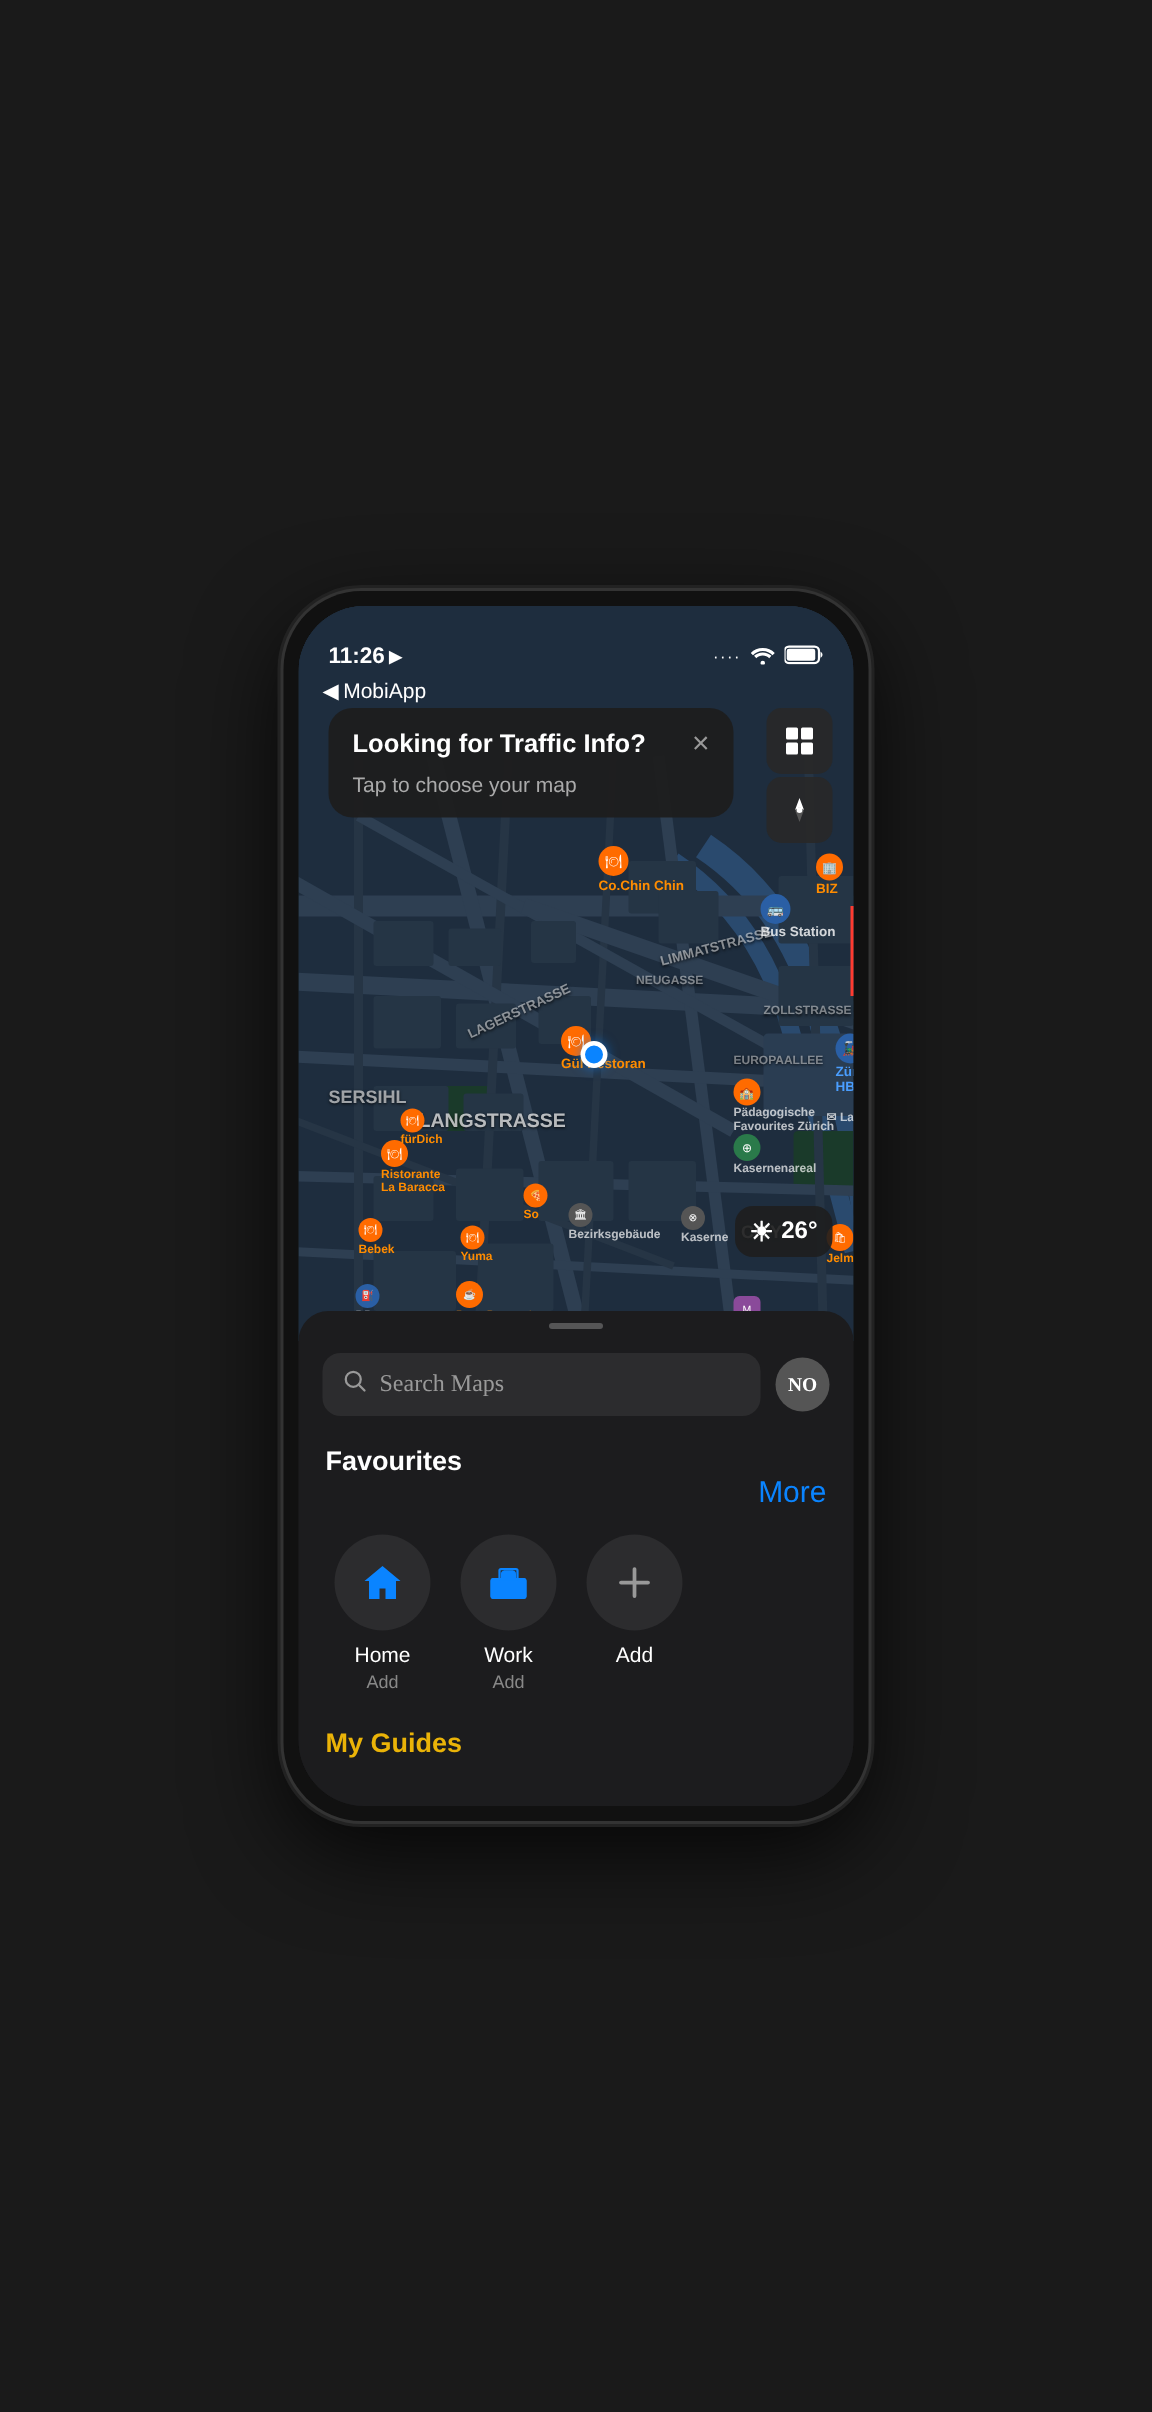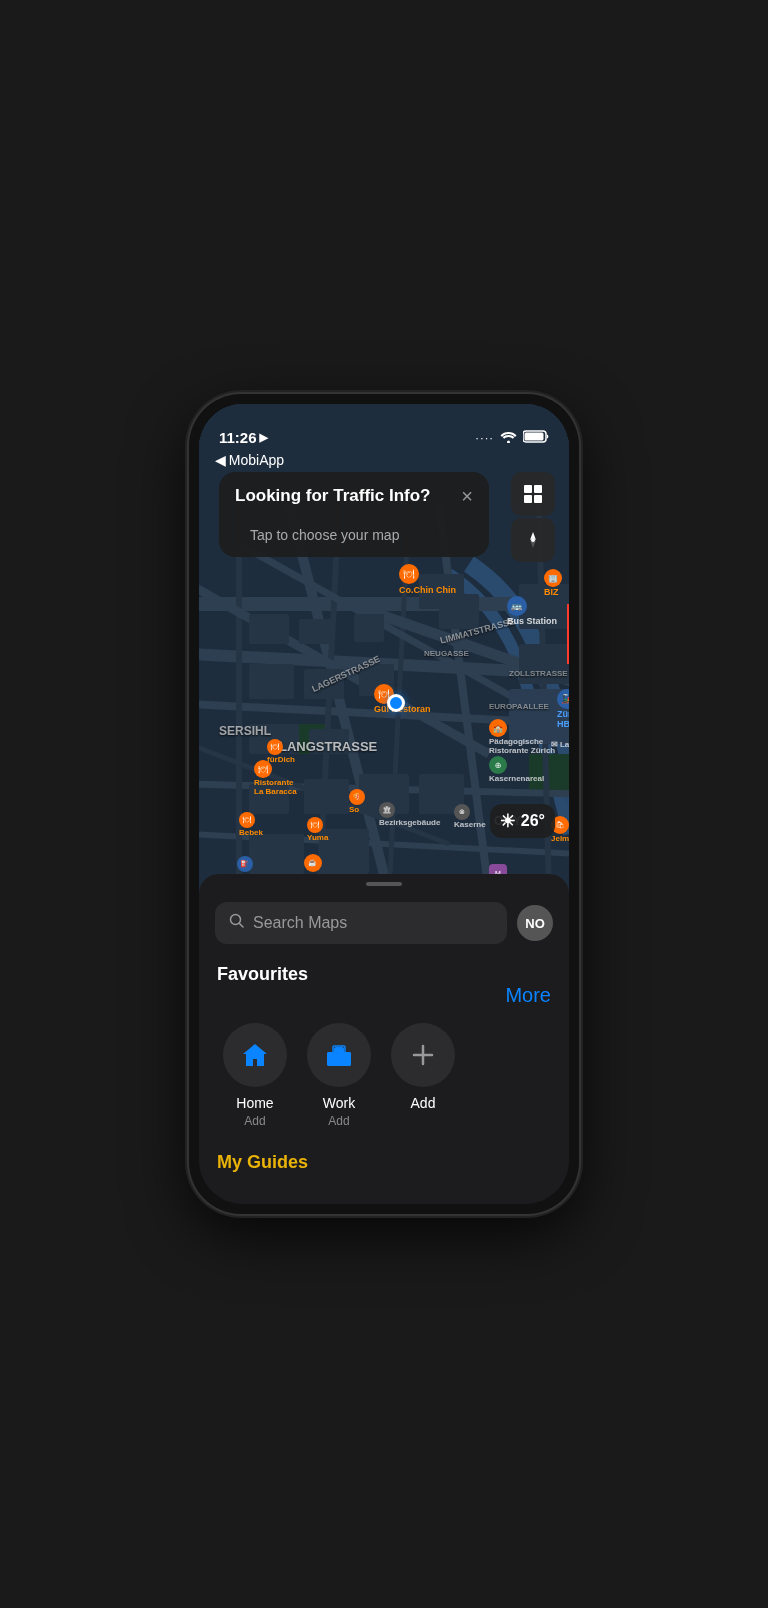--- a/index.html
+++ b/index.html
@@ -109,27 +109,26 @@
       z-index: 50;
       display: flex;
       align-items: flex-start;
       justify-content: space-between;
     }
     .traffic-banner-text {}
     .traffic-banner-title {
       color: white;
       font-size: 17px;
       font-weight: 700;
-      margin-bottom: 21px;
+      margin-bottom: 9px;
       text-align: center;
     }
     .traffic-banner-subtitle {
       color: #aaa;
       font-size: 14px;
-      margin-left: 15px;
     }
     .traffic-banner-close {
       color: #999;
       font-size: 20px;
       cursor: pointer;
       line-height: 1;
     }
     
     .map-controls {
       position: absolute;
@@ -193,20 +192,21 @@
       width: 36px;
       height: 4px;
       background: rgba(255,255,255,0.25);
       border-radius: 2px;
       margin: 8px auto 16px;
     }
     
     .search-bar-wrap {
       padding: 0 16px;
       margin-bottom: 20px;
+      font-family: Liberation Serif, serif;
     }
     .search-bar {
       background: #2c2c2e;
       border-radius: 12px;
       height: 42px;
       display: flex;
       align-items: center;
       padding: 0 14px;
       gap: 8px;
       flex: 1;
@@ -466,21 +466,21 @@
         </div>
 
         <div style="position:absolute;top:285px;left:358px;">
           <div style="background:#2a5fa5;border-radius:50%;width:20px;height:20px;display:flex;align-items:center;justify-content:center;font-size:9px;color:white;">🚂</div>
           <div style="color:#4a9eff;font-size:9px;font-weight:600;">Zürich HB</div>
         </div>
 
         <div style="position:absolute;top:315px;left:290px;">
           <div style="background:#ff6b00;border-radius:50%;width:18px;height:18px;display:flex;align-items:center;justify-content:center;font-size:8px;color:white;">🏫</div>
           <div style="color:rgba(255,255,255,0.7);font-size:8px;font-weight:600;white-space:nowrap;">Pädagogische</div>
-          <div style="color:rgba(255,255,255,0.7);font-size:8px;font-weight:600;white-space:nowrap;">Ristorante Zürich</div>
+          <div style="color:rgba(255,255,255,0.7);font-size:8px;font-weight:600;white-space:nowrap;">Favourites Zürich</div>
         </div>
 
         <div style="position:absolute;top:352px;left:290px;">
           <div style="background:#2a7a4a;border-radius:50%;width:18px;height:18px;display:flex;align-items:center;justify-content:center;font-size:8px;color:white;">⊕</div>
           <div style="color:rgba(255,255,255,0.7);font-size:8px;font-weight:600;white-space:nowrap;">Kasernenareal</div>
         </div>
 
         <div style="position:absolute;top:400px;left:255px;">
           <div style="background:#555;border-radius:50%;width:16px;height:16px;display:flex;align-items:center;justify-content:center;font-size:7px;color:white;">⊗</div>
           <div style="color:rgba(255,255,255,0.7);font-size:8px;font-weight:600;">Kaserne</div>

